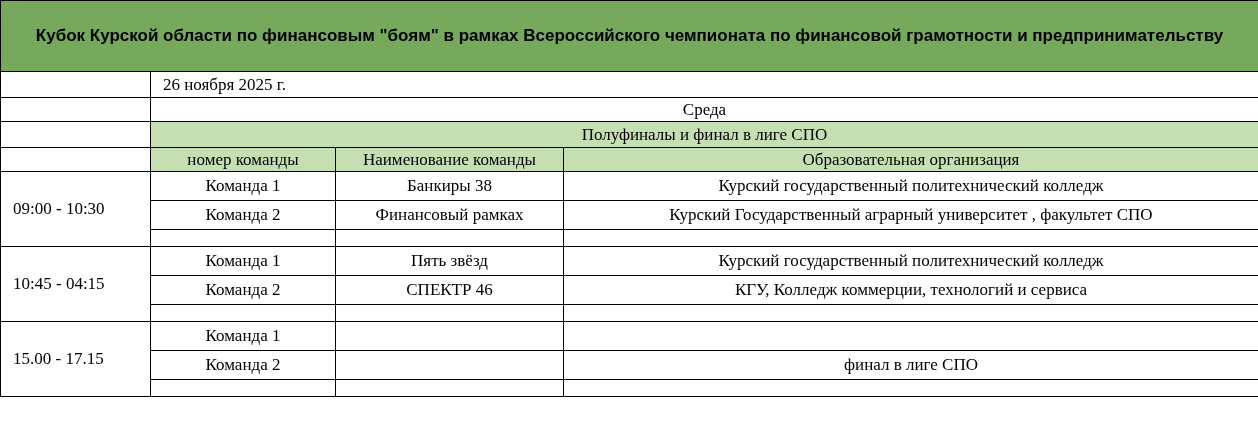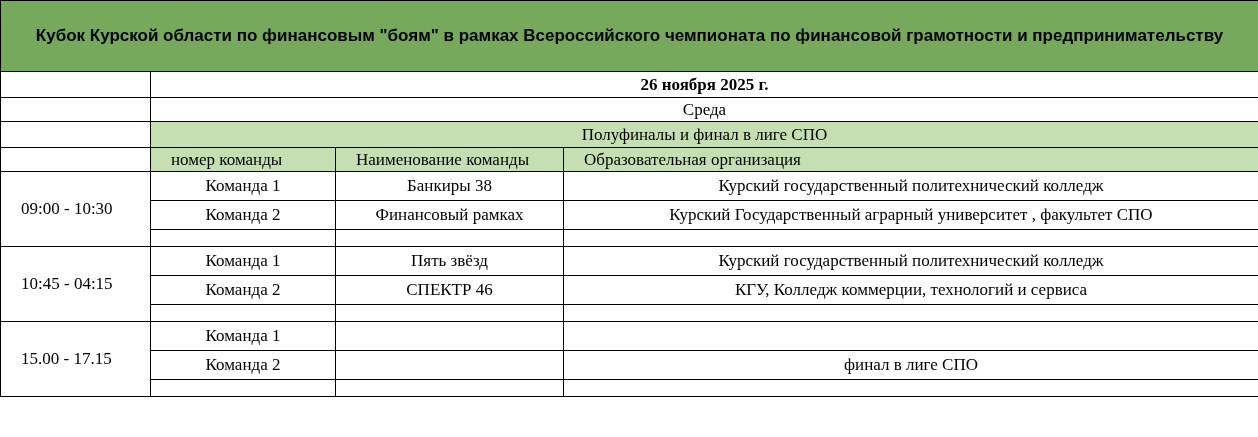--- a/index.html
+++ b/index.html
@@ -14,21 +14,21 @@
     color: #000000;
     overflow: hidden;
   }
   table.sheet {
     border-collapse: collapse;
     table-layout: fixed;
     width: 1258px;
   }
   table.sheet td {
     border: 1px solid #000000;
-    padding: 0 20px;
+    padding: 0 12px;
     font-size: 17px;
     line-height: 1.15;
     vertical-align: middle;
     white-space: nowrap;
     overflow: hidden;
   }
   
   col.c0 { width: 150px; }
   col.c1 { width: 185px; }
   col.c2 { width: 228px; }
@@ -43,42 +43,41 @@
     line-height: 1.3;
     padding: 4px 18px;
     height: 70px;
   }
   .blank-left {
     background: #ffffff;
     border-top: none;
     border-bottom: none;
   }
   .date-cell {
-    font-weight: bold;
-    text-align: center;
+    font-weight: normal;
     font-size: 17px;
     height: 25px;
   }
   .day-cell {
     text-align: center;
     font-size: 17px;
     height: 23px;
   }
   .section-cell {
     background: #c6dfb2;
     text-align: center;
     font-size: 17px;
     height: 25px;
     margin-left: 28px;
   }
   .colhead {
     background: #c6dfb2;
     font-size: 15px;
     height: 23px;
-    text-align: left;
+    text-align: center;
   }
   .time-cell {
     text-align: left;
     font-size: 17px;
   }
   .data-cell {
     text-align: center;
     font-size: 17px;
     height: 28px;
   }

